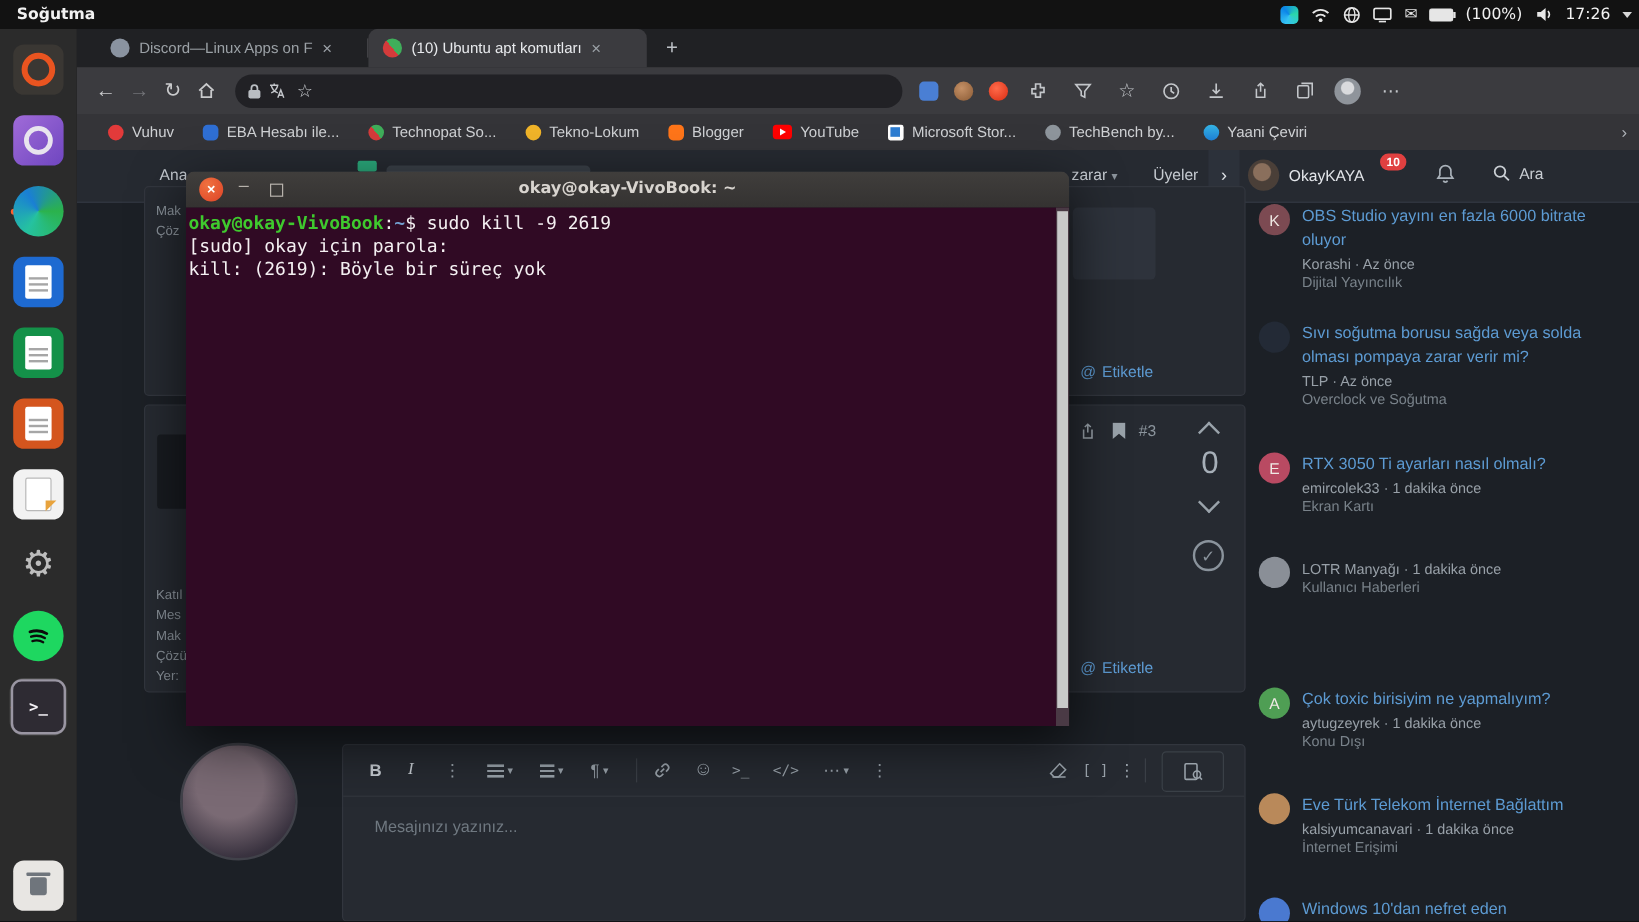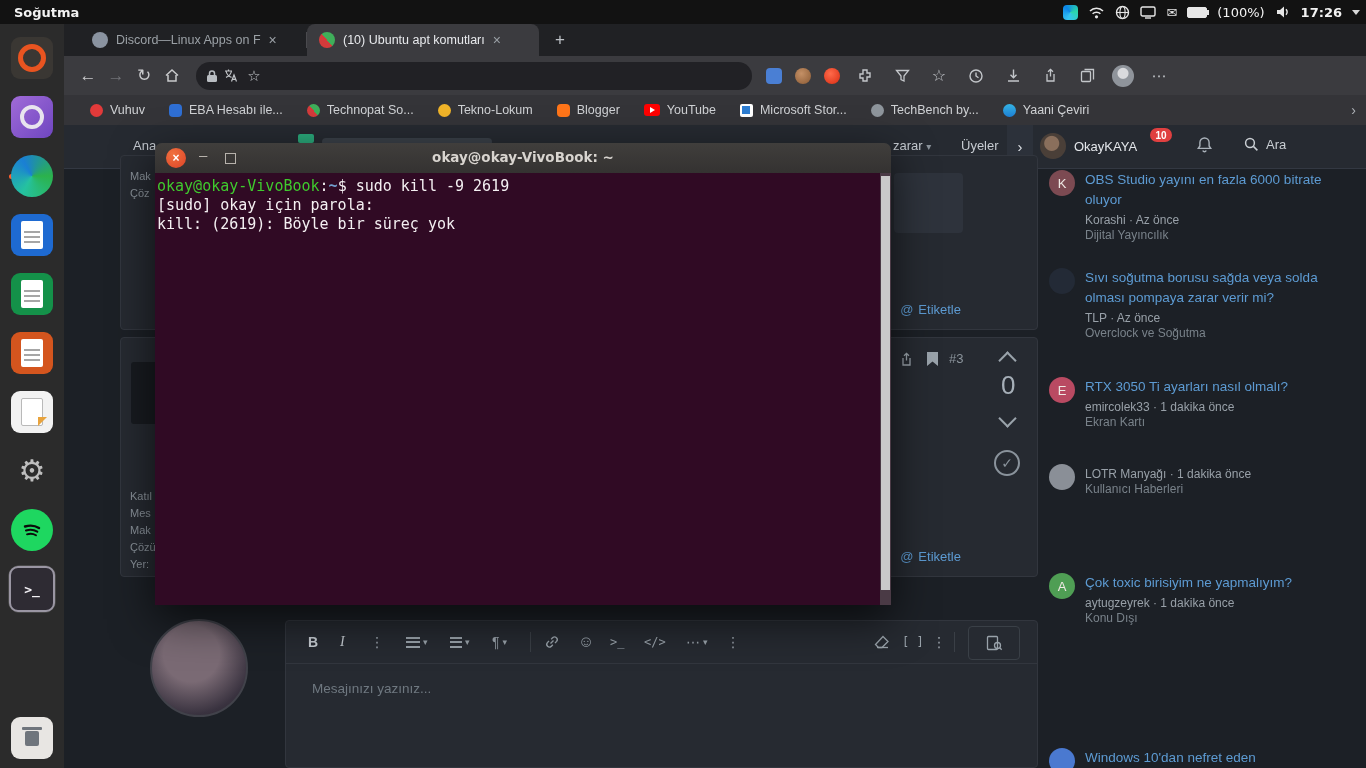--- a/index.html
+++ b/index.html
@@ -108,21 +108,21 @@
   .term{position:absolute;left:155px;top:143px;width:736px;height:462px;z-index:40;border-radius:7px 7px 0 0;
         box-shadow:0 14px 44px rgba(0,0,0,.65);overflow:hidden}
   .ttitle{position:absolute;left:0;top:0;width:100%;height:30px;background:linear-gradient(#403e3c,#343231);border-bottom:1px solid #262423}
   .ttitle .cap{position:absolute;left:0;right:0;top:6px;text-align:center;color:#d8d4cf;font-size:13.5px;font-weight:bold;font-family:"DejaVu Sans",sans-serif}
   .tclose{position:absolute;left:11px;top:5px;width:20px;height:20px;border-radius:50%;background:radial-gradient(circle at 35% 30%,#f0713f,#dd4327);
           color:#fff;font-size:12px;font-weight:bold;display:flex;align-items:center;justify-content:center}
   .tmin{position:absolute;left:44px;top:3px;color:#b7b2ac;font-size:15px}
   .tmax{position:absolute;left:70px;top:10px;width:9px;height:9px;border:1.5px solid #b7b2ac}
   .tbody{position:absolute;left:0;top:30px;right:0;bottom:0;background:#300a24;font-family:"DejaVu Sans Mono",monospace;
          font-size:15px;line-height:19px;color:#f4f0f2;padding:4px 16px 0 2px;box-sizing:border-box}
-  .tg{color:#3fca2e;font-weight:normal}
+  .tg{color:#3fca2e;font-weight:bold}
   .tb{color:#729fcf;font-weight:bold}
   .mL{margin-left:9px}
   .cursor{display:inline-block;width:9px;height:16px;background:#e8dce6;vertical-align:text-bottom;margin-left:9px}
   .tscroll-track{position:absolute;right:0;top:30px;bottom:0;width:11px;background:#4a3a45}
   .tscroll-thumb{position:absolute;right:1px;top:33px;width:9px;height:calc(100% - 48px);background:#c9c9c9}
 </style>
 </head>
 <body>
 
 <div class="screen">
@@ -153,21 +153,21 @@
         </span>
       <span style="font-size:13px;color:#e6e6e6">✉</span>
       <span class="battery"></span>
       <span>(100%)</span>
       <span>
           <svg width="16" height="14" viewBox="0 0 16 14">
             <path d="M2 5h3l4-3.4v10.8L5 9H2z" fill="#e6e6e6"></path>
             <path d="M11 4.2a4.4 4.4 0 0 1 0 5.6" fill="none" stroke="#e6e6e6" stroke-width="1.4"></path>
           </svg>
         </span>
-      <span style="font-weight:bold">17:26</span>
+      <span style="font-weight:normal">17:26</span>
       <span class="caret"></span>
     </div>
   </div>
 
   <div class="dock">
     <div class="slot" style="top:10px">
         <span class="tile t-soft">
           <i></i>
         </span>
       </div>
@@ -481,20 +481,26 @@
         <span>
           <div class="smeta">LOTR Manyağı · 1 dakika önce</div>
           <div class="scat">Kullanıcı Haberleri</div></span>
       </div>
       <div class="side-item" style="top:448px">
         <span class="sav" style="background: rgb(79, 158, 84);">A</span>
         <span><span class="stitle">Çok toxic birisiyim ne yapmalıyım?</span>
           <div class="smeta">aytugzeyrek · 1 dakika önce</div>
           <div class="scat">Konu Dışı</div></span>
       </div>
+      <div class="side-item" style="top:536px">
+        <span class="sav ph" style="background: rgb(185, 137, 90);"></span>
+        <span><span class="stitle">Eve Türk Telekom İnternet Bağlattım</span>
+          <div class="smeta">kalsiyumcanavari · 1 dakika önce</div>
+          <div class="scat">İnternet Erişimi</div></span>
+      </div>
       <div class="side-item" style="top:623px">
         <span class="sav ph" style="background: rgb(74, 121, 208);"></span>
         <span><span class="stitle">Windows 10'dan nefret eden</span></span>
       </div>
 
     </div>
   </div>
 
   <div class="term">
     <div class="ttitle">

